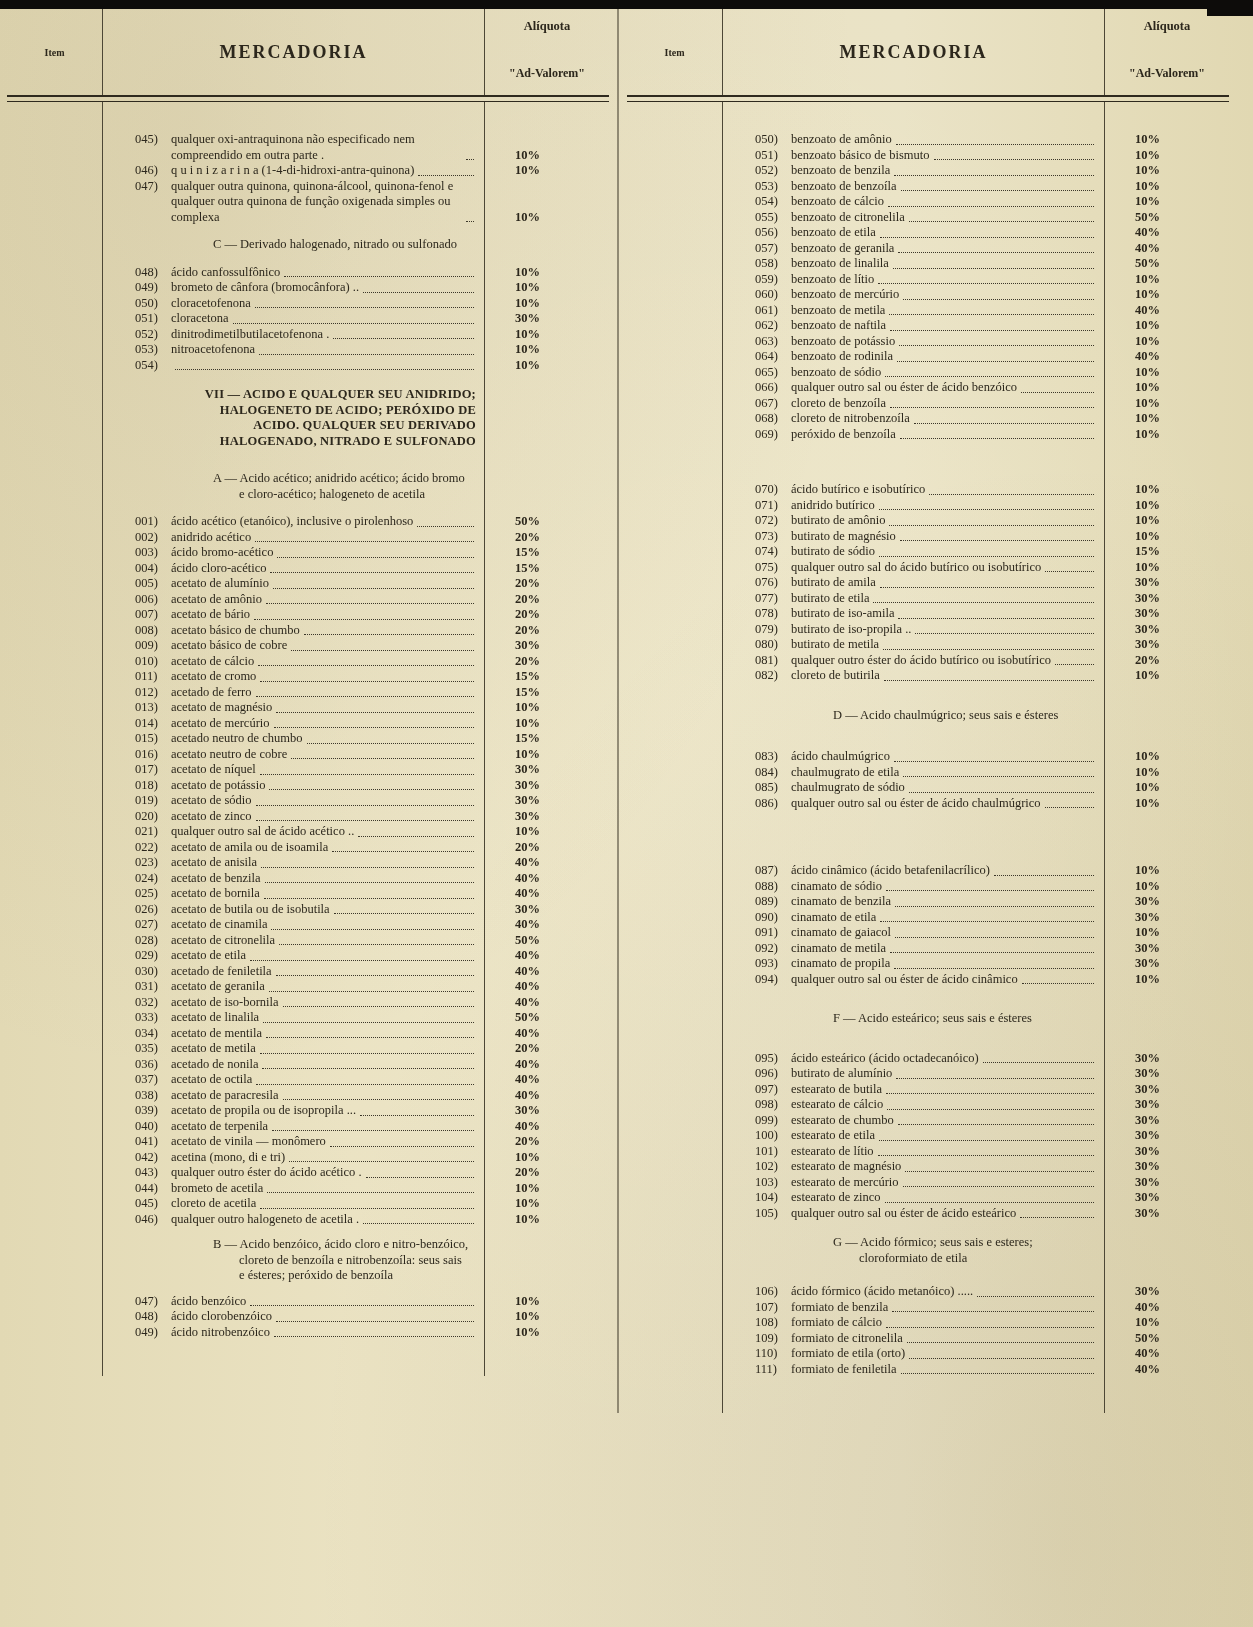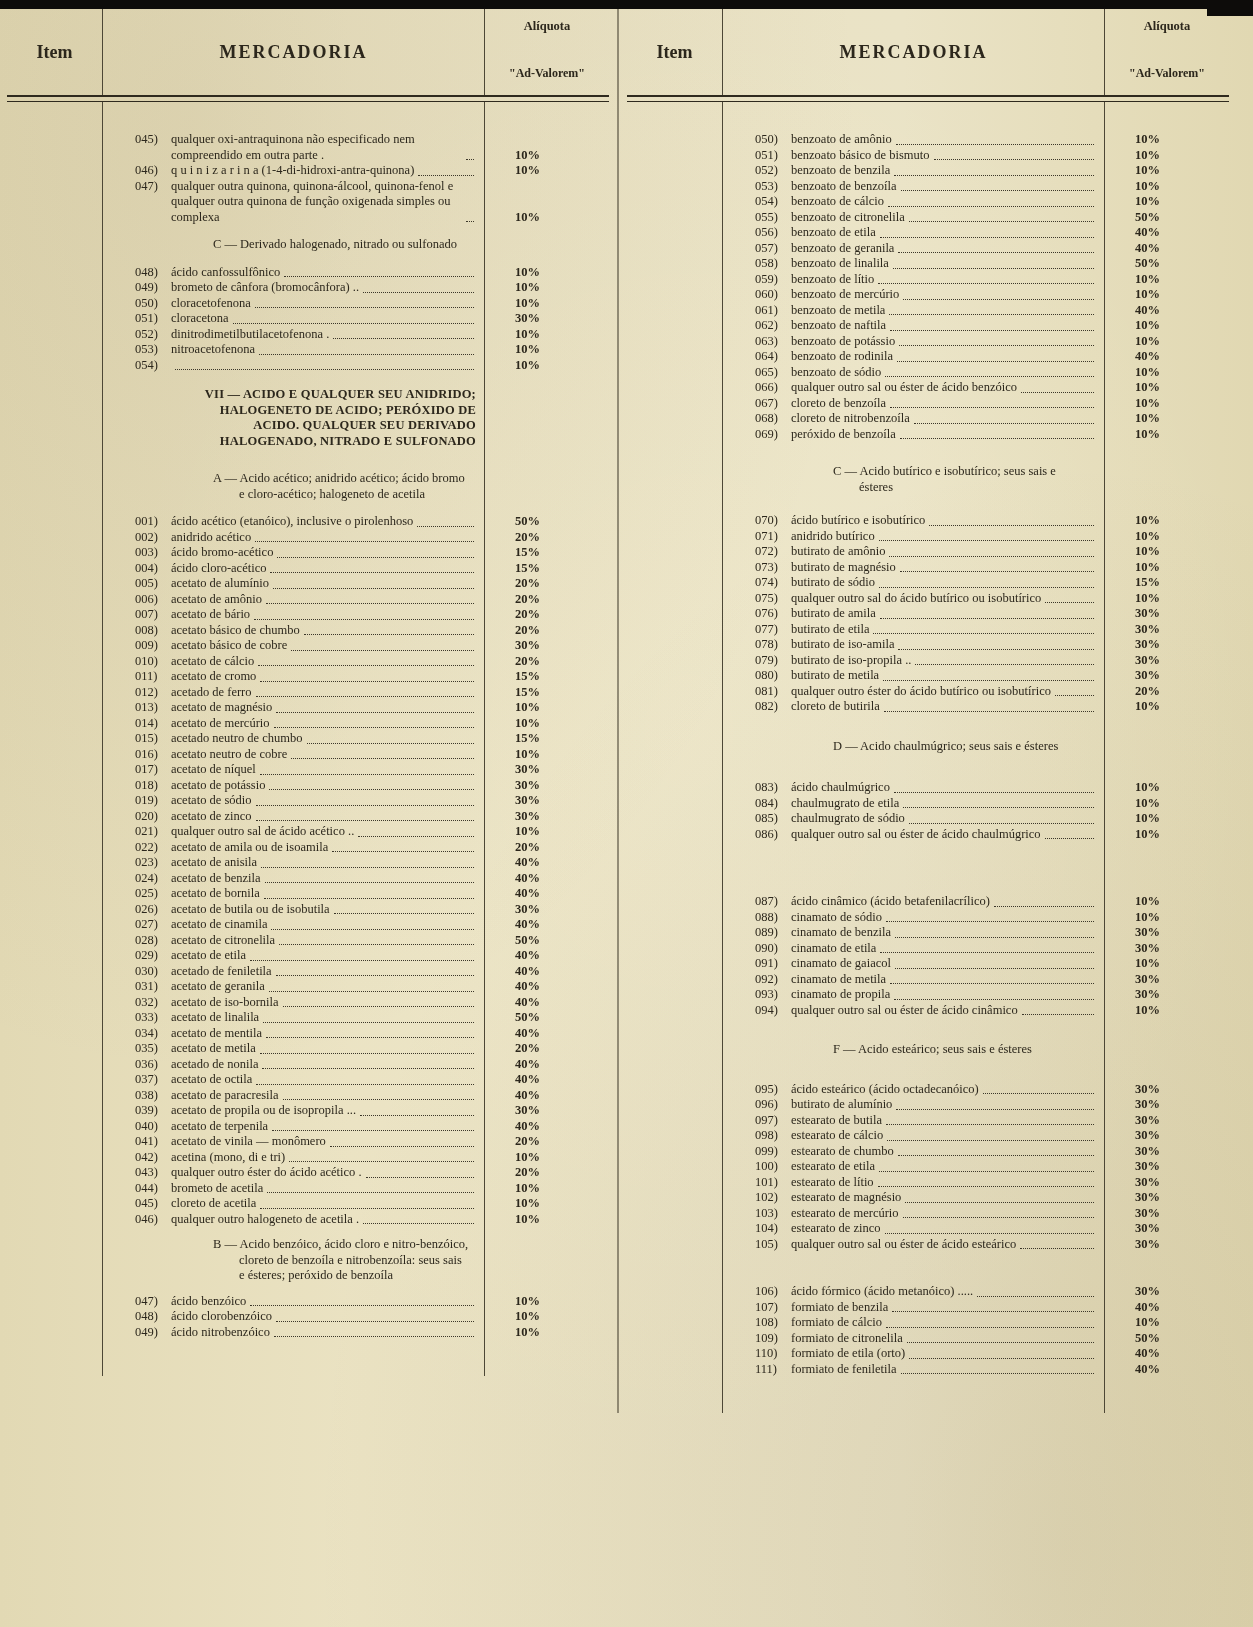--- a/index.html
+++ b/index.html
@@ -22,21 +22,21 @@
   .corner-mark{position:absolute;top:0;right:0;width:46px;height:16px;background:#0d0c0a;}
   .halves{display:flex;padding:0 7px;}
   .half{width:602px;flex:0 0 602px;}
   .fold{width:18px;flex:0 0 18px;background:linear-gradient(90deg,transparent 42%,rgba(50,44,30,.55) 48%,rgba(50,44,30,.55) 52%,transparent 58%);}
   
   .hdr{display:grid;grid-template-columns:96px 1fr 124px;height:86px;}
   .hdr .hc{box-sizing:border-box;font-family:Liberation Serif, serif;}
   .hdr .hc1{border-right:1.5px solid #4d4736;display:flex;align-items:center;justify-content:center;}
   .hdr .hc2{border-right:1.5px solid #4d4736;display:flex;align-items:center;justify-content:center;}
   .hdr .hc3{display:flex;flex-direction:column;align-items:center;justify-content:space-between;padding:10px 2px 14px 2px;}
-  .hdr .lbl-item{font-weight:700;font-size:18px;}
+  .hdr .lbl-item{font-weight:700;font-size:10px;}
   .hdr .lbl-merc{font-weight:700;font-size:18px;letter-spacing:2px;}
   .hdr .lbl-aliq1{font-weight:700;font-size:12.5px;}
   .hdr .lbl-aliq2{font-weight:700;font-size:12px;}
   .rule{height:4px;border-top:2.5px solid #2f2a1e;border-bottom:1.5px solid #2f2a1e;}
   
   .body{display:flex;flex-direction:column;font-size:12.5px;line-height:15.5px;}
   .row{display:grid;grid-template-columns:96px 1fr 124px;}
   .c1{box-sizing:border-box;border-right:1.5px solid #4d4736;}
   .c2{box-sizing:border-box;border-right:1.5px solid #4d4736;padding:0 8px 0 32px;}
   .c3{box-sizing:border-box;display:flex;align-items:flex-end;padding:0 4px 0 30px;}
@@ -1044,27 +1044,20 @@
             </div>
             <div class="c3">
               <span class="pct">10%</span>
             </div>
           </div>
           <div class="row" style="height: 22px;">
             <div class="c1"></div>
             <div class="c2"></div>
             <div class="c3"></div>
           </div>
-          <div class="row">
-            <div class="c1"></div>
-            <div class="c2">
-              <div class="head">C — Acido butírico e isobutírico; seus sais e ésteres</div>
-            </div>
-            <div class="c3"></div>
-          </div>
           <div class="row" style="height: 18px;">
             <div class="c1"></div>
             <div class="c2"></div>
             <div class="c3"></div>
           </div>
           <div class="row">
             <div class="c1"></div>
             <div class="c2 entry">
               <span class="num">070)</span>
               <span class="lblx">ácido butírico e isobutírico</span>
@@ -1499,20 +1492,27 @@
               <span class="lblx">qualquer outro sal ou éster de ácido esteárico</span>
               <span class="dots"></span>
             </div>
             <div class="c3">
               <span class="pct">30%</span>
             </div>
           </div>
           <div class="row" style="height: 14px;">
             <div class="c1"></div>
             <div class="c2"></div>
+            <div class="c3"></div>
+          </div>
+          <div class="row">
+            <div class="c1"></div>
+            <div class="c2">
+              <div class="head">G — Acido fórmico; seus sais e esteres; cloroformiato de etila</div>
+            </div>
             <div class="c3"></div>
           </div>
           <div class="row" style="height: 18px;">
             <div class="c1"></div>
             <div class="c2"></div>
             <div class="c3"></div>
           </div>
           <div class="row">
             <div class="c1"></div>
             <div class="c2 entry">

